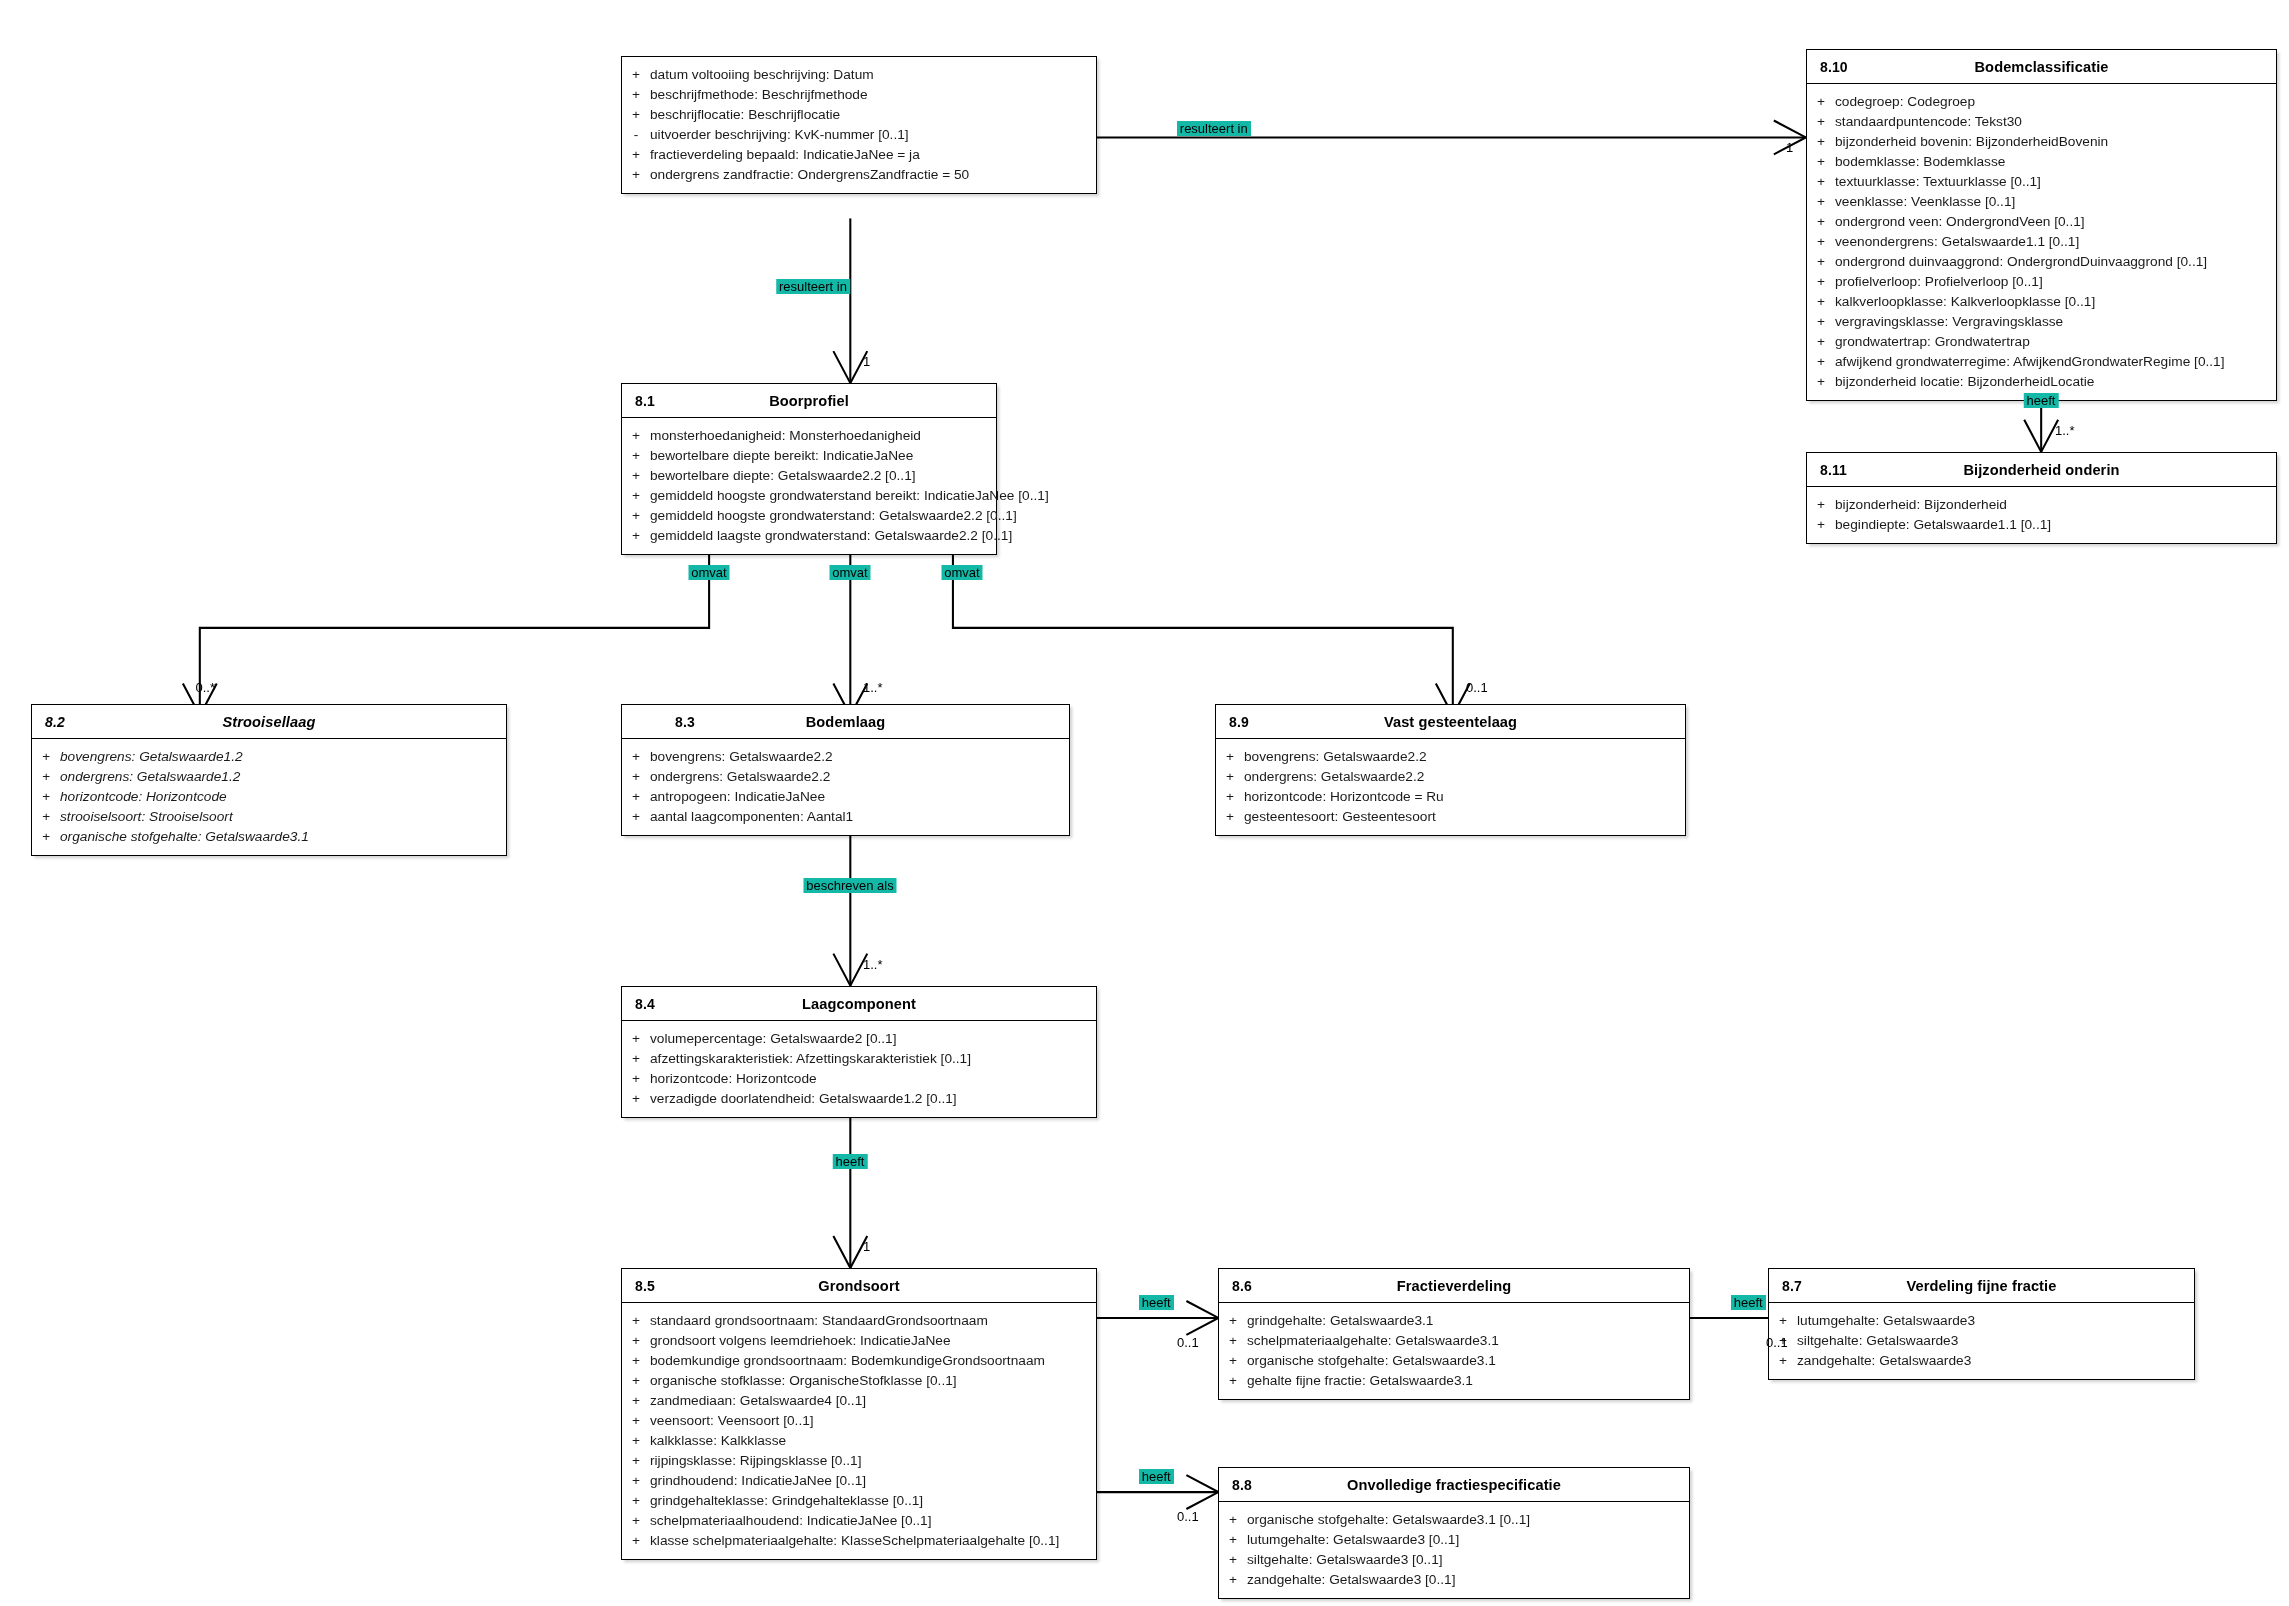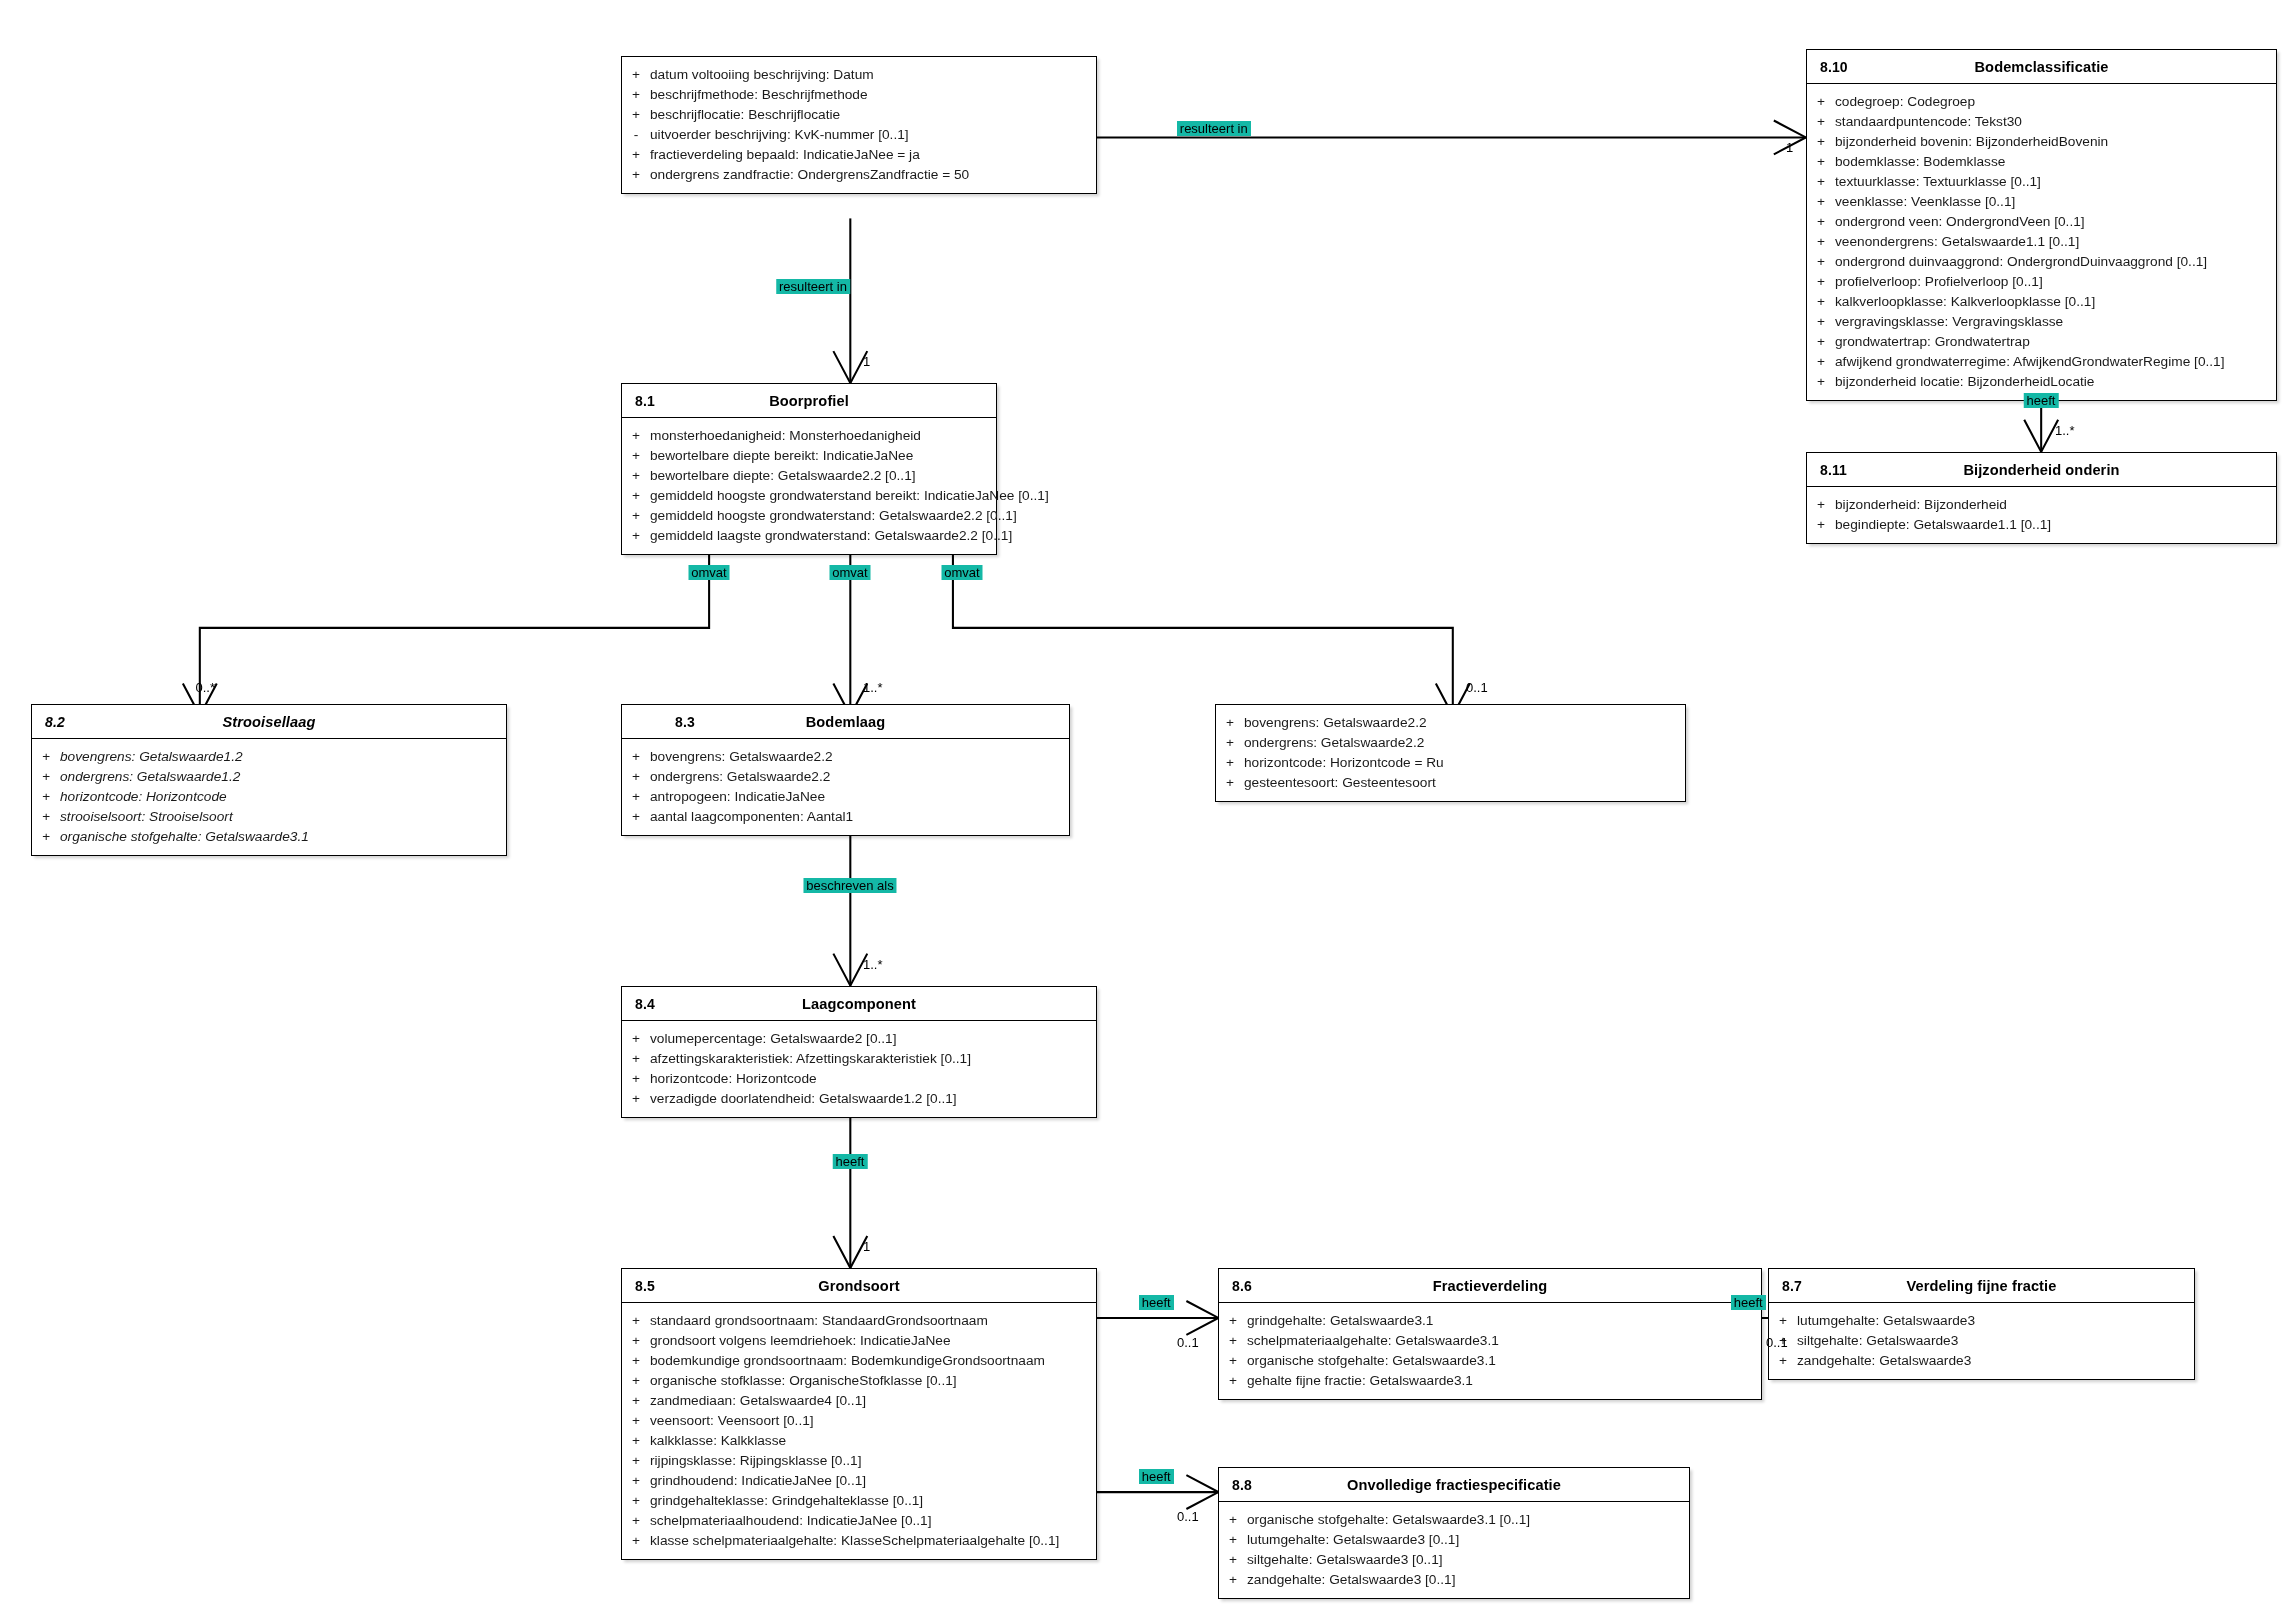--- a/index.html
+++ b/index.html
@@ -375,20 +375,24 @@
           <span class="uml-sig">antropogeen: IndicatieJaNee</span>
         </div>
       <div class="uml-attr">
           <span class="uml-vis">+</span>
           <span class="uml-sig">aantal laagcomponenten: Aantal1</span>
         </div>
     </div>
   </div>
 
   <div class="uml-class" style="left:1215px; top:704px; width:471px;">
+    <div class="uml-header">
+      <span class="uml-id">8.9</span>
+      <span class="uml-name">Vast gesteentelaag</span>
+    </div>
     <div class="uml-attrs">
       <div class="uml-attr">
           <span class="uml-vis">+</span>
           <span class="uml-sig">bovengrens: Getalswaarde2.2</span>
         </div>
       <div class="uml-attr">
           <span class="uml-vis">+</span>
           <span class="uml-sig">ondergrens: Getalswaarde2.2</span>
         </div>
       <div class="uml-attr">
@@ -477,21 +481,21 @@
           <span class="uml-vis">+</span>
           <span class="uml-sig">schelpmateriaalhoudend: IndicatieJaNee [0..1]</span>
         </div>
       <div class="uml-attr">
           <span class="uml-vis">+</span>
           <span class="uml-sig">klasse schelpmateriaalgehalte: KlasseSchelpmateriaalgehalte [0..1]</span>
         </div>
     </div>
   </div>
 
-  <div class="uml-class" style="left:1218px; top:1268px; width:544px;">
+  <div class="uml-class" style="left:1218px; top:1268px; width:472px;">
     <div class="uml-header">
       <span class="uml-id">8.6</span>
       <span class="uml-name">Fractieverdeling</span>
     </div>
     <div class="uml-attrs">
       <div class="uml-attr">
           <span class="uml-vis">+</span>
           <span class="uml-sig">grindgehalte: Getalswaarde3.1</span>
         </div>
       <div class="uml-attr">

